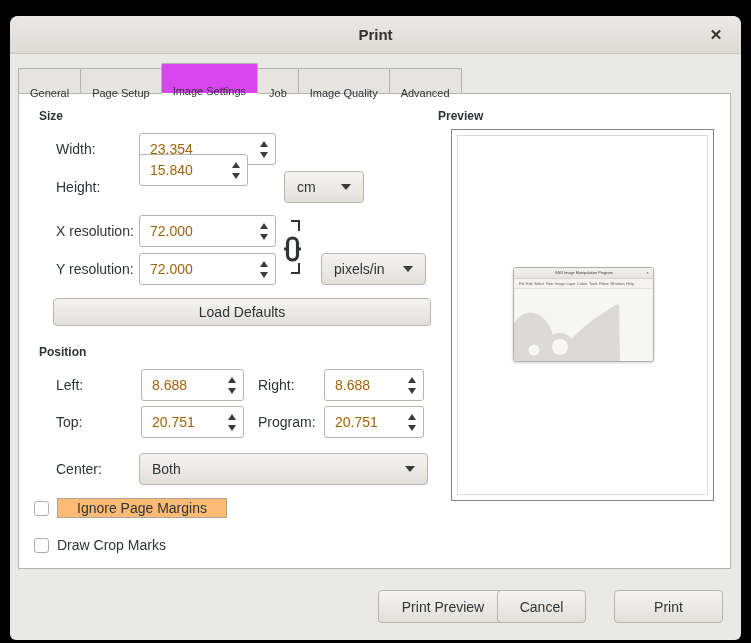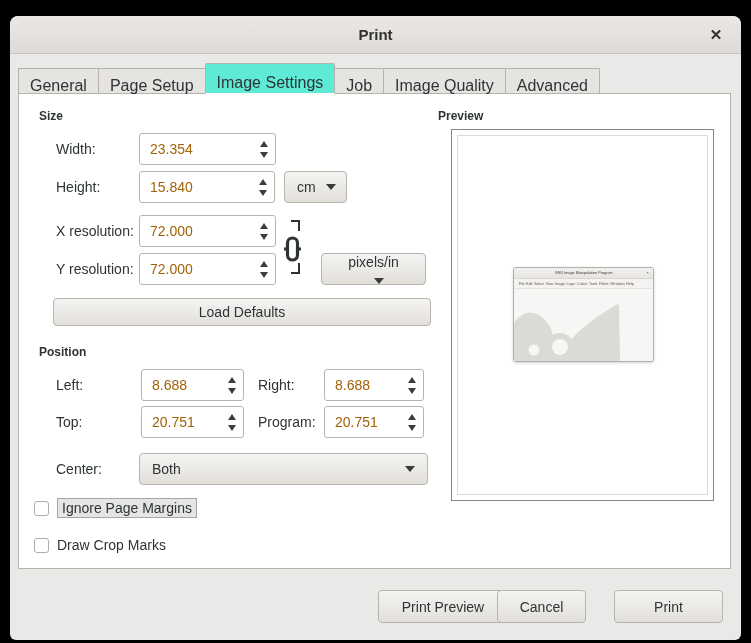--- a/index.html
+++ b/index.html
@@ -32,27 +32,27 @@
   .close-btn {
     position:absolute; right:12px; top:0; width:26px; height:38px; line-height:38px;
     text-align:center; font-size:15px; font-weight:bold; color:#35322e; cursor:pointer;
   }
   
   .tabbar {
     position:absolute; left:8px; top:47px; height:31px;
     display:flex; align-items:flex-end; z-index:3;
   }
   .tab {
-    height:26px; line-height:25px; padding:4px 11px; font-size:16px;
+    height:26px; line-height:25px; padding:12px 11px; font-size:11px;
     background:#e6e4e1; border:1px solid #b5b1ab; margin-left:-1px;
     color:#2e3436; white-space:nowrap; cursor:pointer;text-align:right;
   }
   .tab:first-child { margin-left:0; }
   .tab.active {
-    height:31px; line-height:30px; background:#5eead4;
+    height:31px; line-height:30px; background:#d946ef;
     border-bottom:1px solid #ffffff; border-radius:2px 2px 0 0;
     position:relative; z-index:4;
   }
   
   .panel {
     position:absolute; left:8px; top:77px; width:713px; height:476px;
     background:#fff; border:1px solid #b5b1ab; z-index:2;
   }
   .hdr { position:absolute; font-size:12px; font-weight:bold; color:#2e3436; }
   .lbl { position:absolute; font-size:14px; color:#2e3436; line-height:32px; white-space:nowrap; }
@@ -84,21 +84,21 @@
   .chain-top { position:absolute; width:9px; height:11px; border-top:2px solid #2e3436; border-right:2px solid #2e3436; }
   .chain-bottom { position:absolute; width:9px; height:11px; border-bottom:2px solid #2e3436; border-right:2px solid #2e3436; }
   .chain-glyph { position:absolute; }
   
   .chk-row { position:absolute; display:flex; align-items:center; height:24px; }
   .checkbox {
     width:15px; height:15px; background:#fff; border:1px solid #b1ada6;
     border-radius:3px; margin-right:8px; cursor:pointer; flex:none;
   }
   .chk-label { font-size:14px; color:#2e3436; white-space:nowrap; }
-  .chk-label.focused { background:#e5e5e5; border:1px solid #aaa59e; padding:1px 4px; }
+  .chk-label.focused { background:#fdba74; border:1px solid #aaa59e; padding:1px 19px; }
   
   .preview-box {
     position:absolute; left:432px; top:35px; width:263px; height:372px;
     background:#fff; border:1px solid #87857f;
   }
   .page-margin { position:absolute; left:5px; top:5px; right:5px; bottom:5px; border:1px solid #dcdad6; }
   .mini-window {
     position:absolute; left:61px; top:137px; width:141px; height:95px;
     background:#f6f6f4; border:1px solid #b3b0ab; border-radius:3px;
     box-shadow:0 1px 3px rgba(0,0,0,0.18); overflow:hidden;
@@ -157,29 +157,29 @@
     <div class="lbl" style="left:37px; top:39px;">Width:</div>
     <div class="spin" style="left:120px; top:39px; width:137px;">
       <span class="val">23.354</span>
       <span class="arrows">
         <span class="tri-up"></span>
         <span class="tri-down"></span>
       </span>
     </div>
 
     <div class="lbl" style="left:37px; top:77px;">Height:</div>
-    <div class="spin" style="left:120px; top:77px; width:136px;">
+    <div class="spin" style="left:120px; top:60px; width:109px;">
       <span class="val">15.840</span>
       <span class="arrows">
         <span class="tri-up"></span>
         <span class="tri-down"></span>
       </span>
     </div>
 
-    <div class="gbtn dropdown" style="left:265px; top:77px; width:63px;">
+    <div class="gbtn dropdown" style="left:265px; top:77px; width:80px;">
       <span>cm</span>
       <span class="caret"></span>
     </div>
 
     <div class="lbl" style="left:37px; top:121px;">X resolution:</div>
     <div class="spin" style="left:120px; top:121px; width:137px;">
       <span class="val">72.000</span>
       <span class="arrows">
         <span class="tri-up"></span>
         <span class="tri-down"></span>
@@ -198,21 +198,21 @@
     <div class="chain-top" style="left:272px; top:126px;"></div>
     <div class="chain-glyph" style="left:265px; top:141px;">
       <svg width="17" height="28" viewBox="0 0 17 28">
         <rect x="3.5" y="3" width="10" height="22" rx="5" ry="5" fill="none" stroke="#2e3436" stroke-width="3.2"></rect>
         <rect x="0" y="12.5" width="4" height="3" fill="#2e3436"></rect>
         <rect x="13" y="12.5" width="4" height="3" fill="#2e3436"></rect>
       </svg>
     </div>
     <div class="chain-bottom" style="left:272px; top:169px;"></div>
 
-    <div class="gbtn dropdown" style="left:302px; top:159px; width:105px;flex-direction:column;">
+    <div class="gbtn dropdown" style="left:302px; top:159px; width:105px;">
       <span>pixels/in</span>
       <span class="caret"></span>
     </div>
 
     <div class="gbtn" style="position:absolute; left:34px; top:204px; width:378px; height:28px;">Load Defaults</div>
 
     <div class="hdr" style="left:20px; top:251px;">Position</div>
 
     <div class="lbl" style="left:37px; top:275px;">Left:</div>
     <div class="spin" style="left:122px; top:275px; width:103px;">

